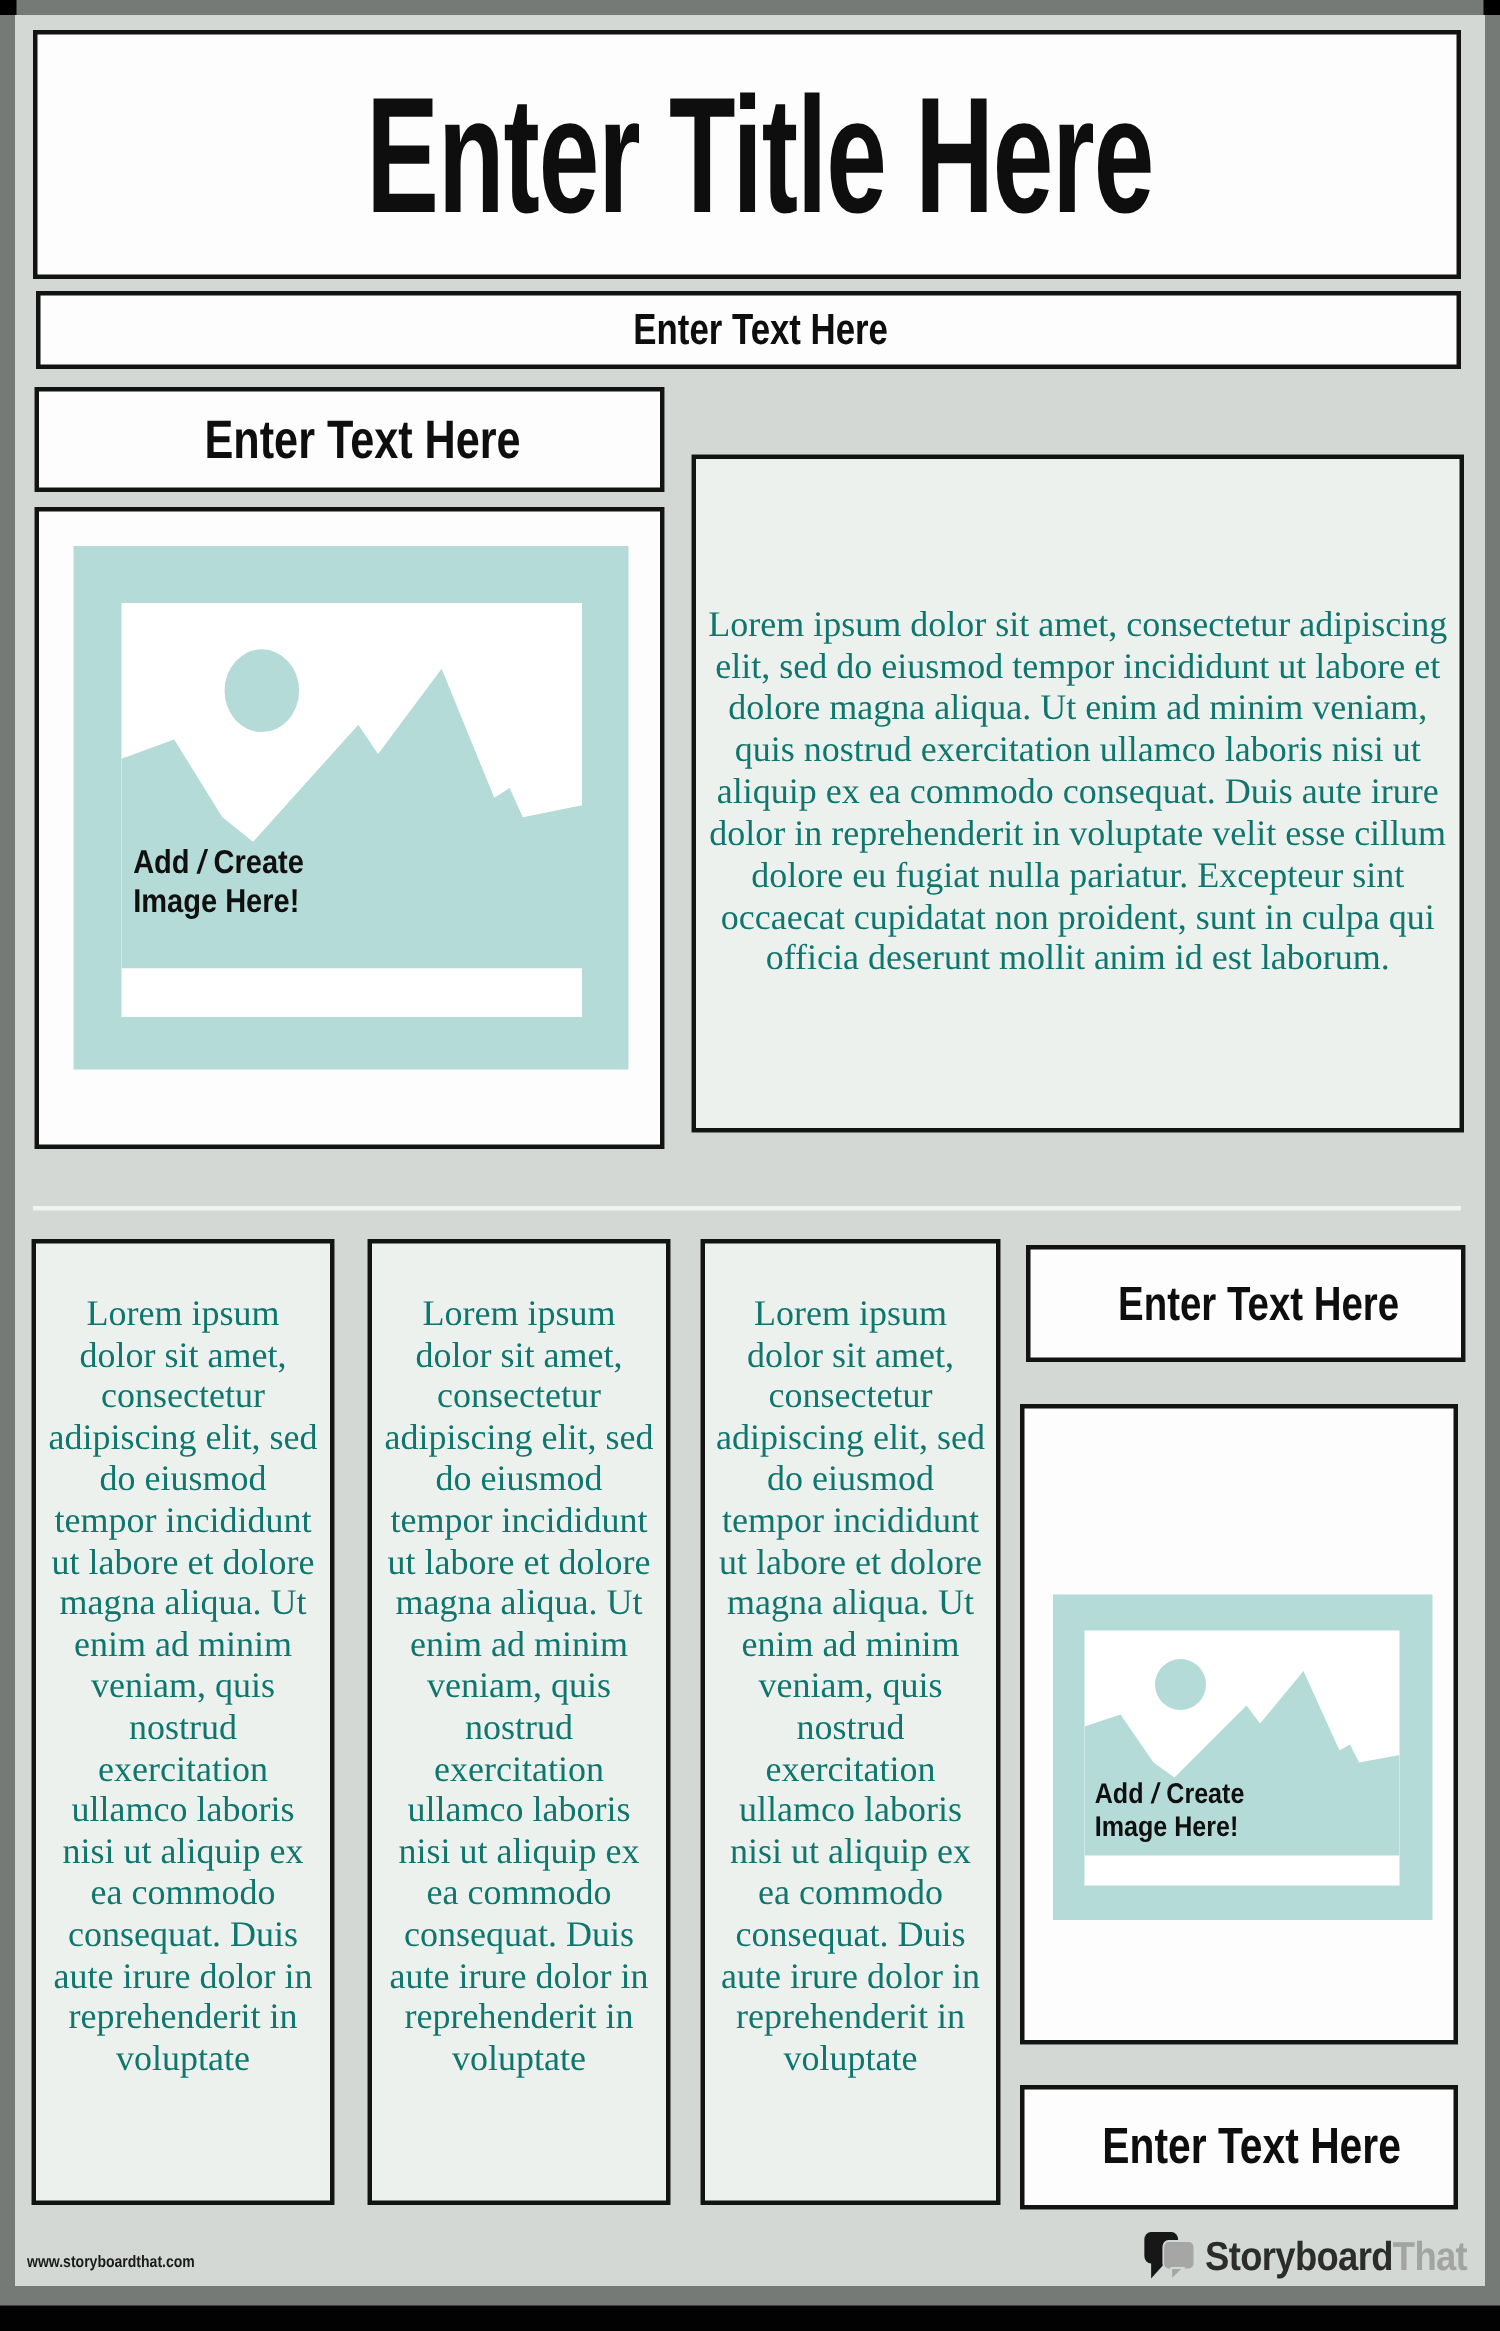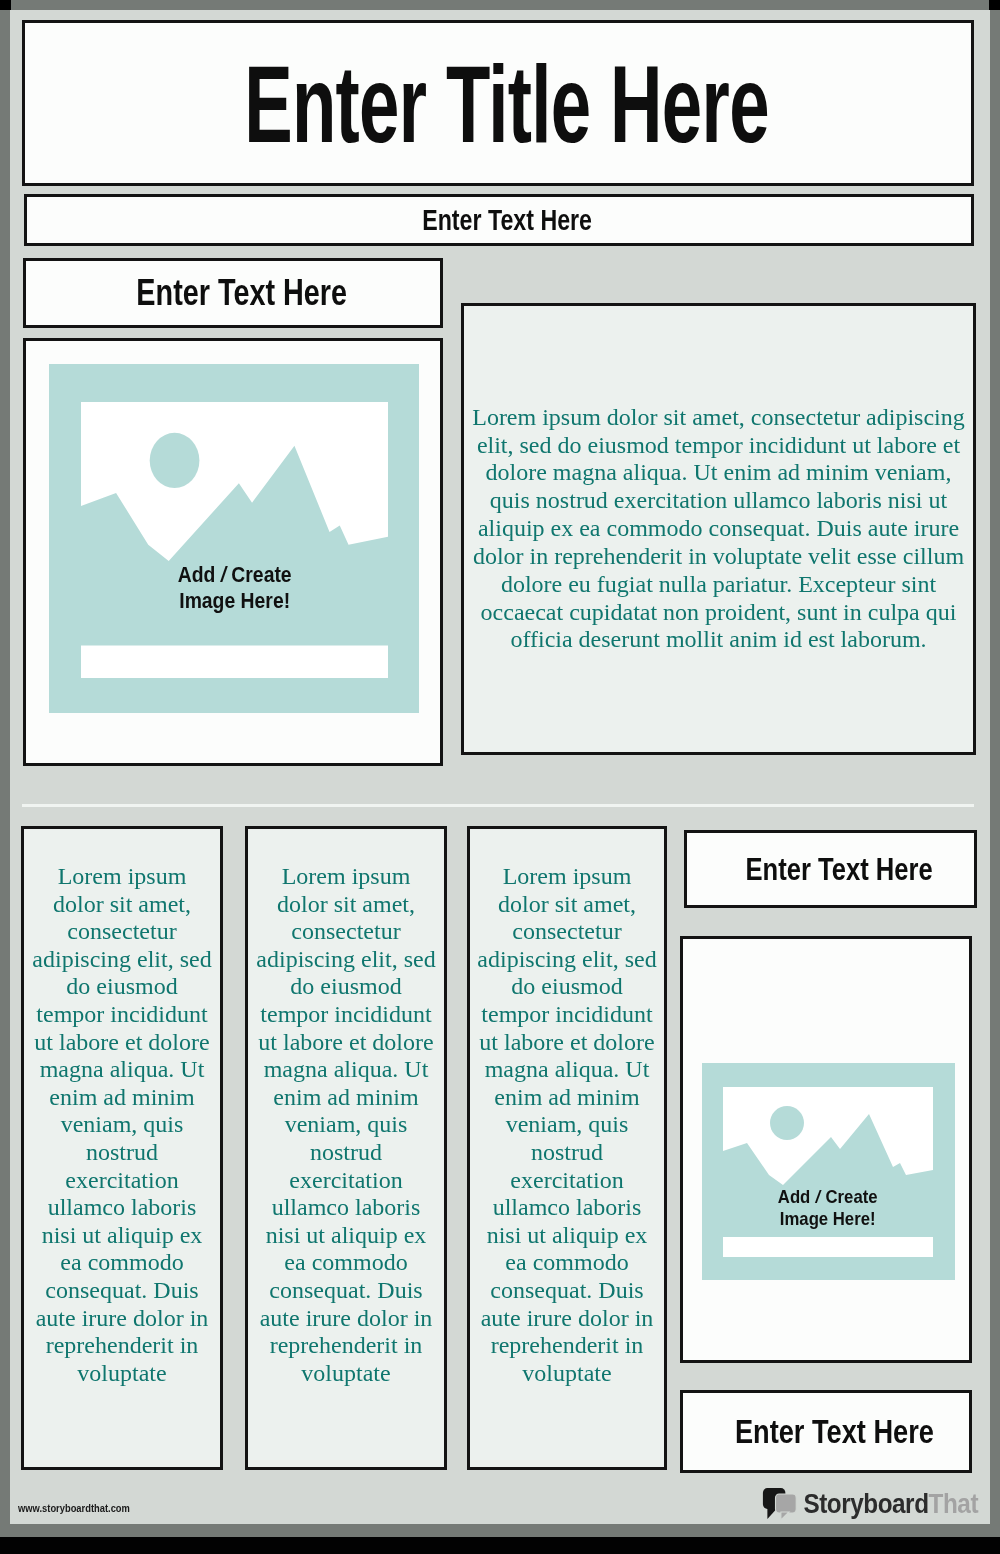--- a/index.html
+++ b/index.html
@@ -62,21 +62,21 @@
   .col-text{font-size:24px;line-height:1.15;display:block;}
   
   .teal-frame{position:absolute;background:var(--teal);}
   .lf-teal{left:23px;top:23px;width:370px;height:349px;}
   .rc-teal{left:19px;top:124px;width:253px;height:217px;}
   .art-white{position:absolute;background:#fff;}
   .lf-art{left:32px;top:38px;width:307px;height:276px;}
   .rc-art{left:21px;top:24px;width:210px;height:170px;}
   .art-svg{position:absolute;left:0;top:0;width:100%;height:100%;}
   .ph-label{
-    position:absolute;left:0;right:0;top:58%;text-align:center;
+    position:absolute;left:0;right:0;top:58%;text-align:left;
     font-weight:bold;color:#101010;line-height:1.2;
   }
   .lf-label{font-size:22px;}
   .rc-label{font-size:19px;}
   .ph-inner{display:inline-block;transform:scaleX(.88);}
   .ph-line{display:block;white-space:nowrap;}
   .ph-line .it{font-style:italic;margin:0 6px;}
   
   .site-url{
     position:absolute;left:8px;top:1492px;font-size:11px;font-weight:bold;

